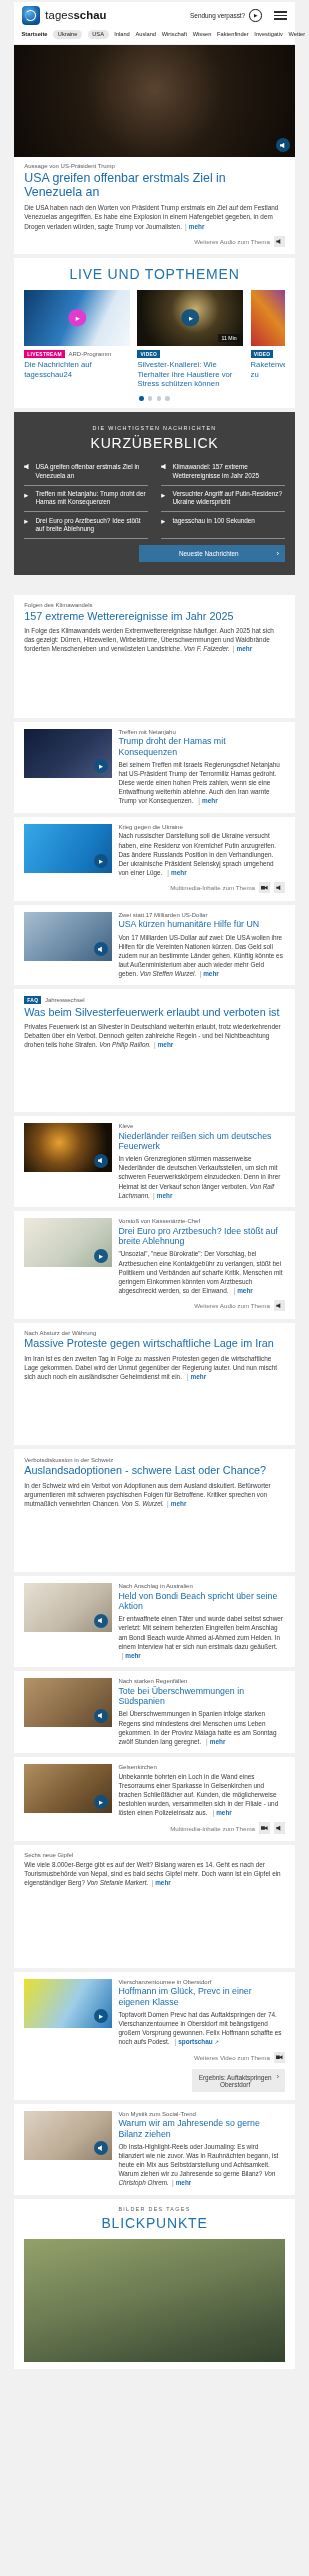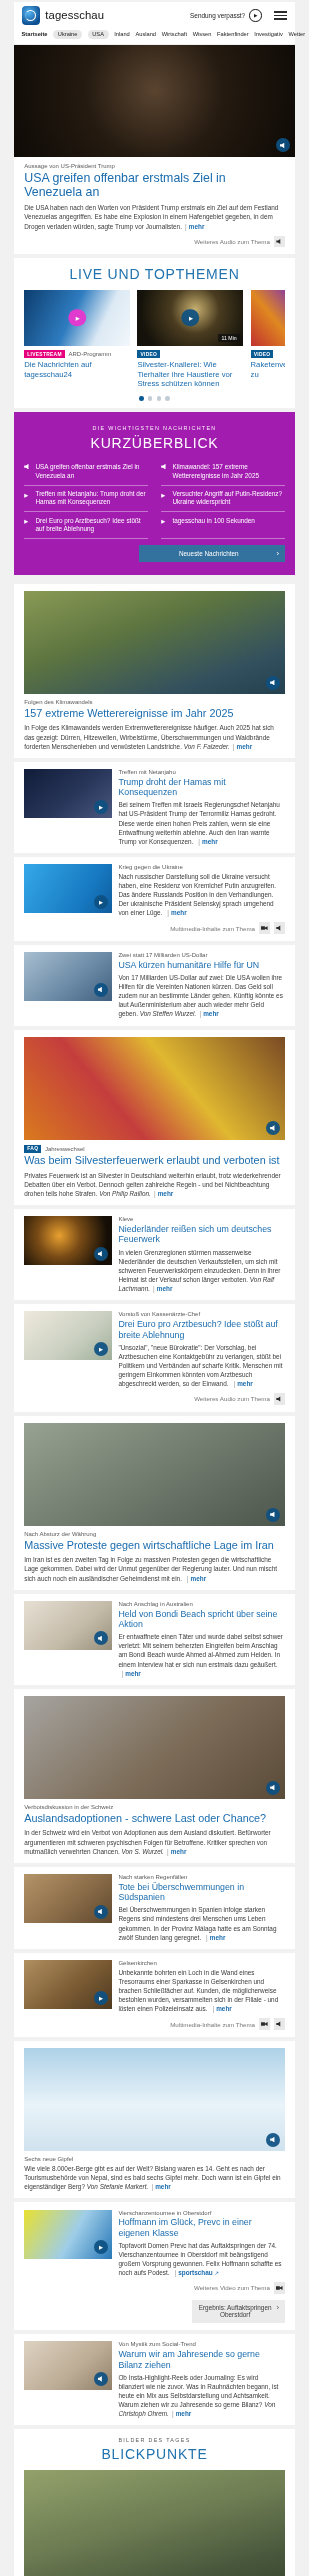--- a/index.html
+++ b/index.html
@@ -2,31 +2,31 @@
 <html lang="de" style="font-size:8.2px"><head>
 <meta charset="utf-8">
 <style>
   *{box-sizing:border-box}
   html,body{margin:0;padding:0}
   body{width:309px;height:4067px;overflow:hidden;background:#f1f1f1;
        font-family:"Liberation Sans",sans-serif;color:#333}
   .col{padding:2.1px 14.4px 0}
   .card{background:#fff;margin-bottom:4.1px;padding:7.2px 9.8px}
   .card.np{padding:0}
-  .bluecard{background:#a21caf;color:#fff;margin-bottom:9px;padding:13.4px 9.8px}
+  .bluecard{background:#404040;color:#fff;margin-bottom:20px;padding:13.4px 9.8px}
   h1,h2,h3,p{margin:0;font-weight:400}
   a{text-decoration:none}
   
   .topbar{display:flex;align-items:center;padding:4.1px 7.2px 3.1px;gap:5.2px}
   .logo{width:18.5px;height:18.5px;border-radius:4.1px;flex:0 0 18.5px;
         background:radial-gradient(circle at 38% 35%,#57b6f2,#0c4f92 72%);position:relative}
   .logo::after{content:"";position:absolute;inset:3.6px;border-radius:50%;
         border:1.5px solid #fff;border-left-color:rgba(255,255,255,.25)}
   .brand{font-size:11.3px;color:#141414;letter-spacing:0.1px}
-  .brand b{font-weight:400}
+  .brand b{font-weight:700}
   .missed{margin-left:auto;display:flex;align-items:center;gap:4.1px;font-size:6.4px;color:#222}
   .pring{width:12.4px;height:12.4px;border:1px solid #1d1d1d;border-radius:50%;
          display:inline-flex;align-items:center;justify-content:center}
   .pring::before{content:"▶";font-size:4.6px;color:#1d1d1d;margin-left:0.5px}
   .burger{width:13.4px;height:8.2px;margin-left:7.2px;display:flex;flex-direction:column;justify-content:space-between;cursor:pointer}
   .burger i{height:1.3px;background:#2b2b2b;display:block}
   .navrow{display:flex;align-items:center;gap:5.7px;padding:2.1px 7.2px 5.2px;border-bottom:0.5px solid #eee;
           font-size:5.7px;color:#222;white-space:nowrap}
   .nitem{cursor:pointer}
   .nitem.active{font-weight:700}
@@ -112,21 +112,21 @@
   .kitem{display:flex;gap:4.6px;padding:4.6px 0;border-bottom:0.5px solid rgba(255,255,255,.4);
          font-size:6.4px;line-height:1.3;color:#fff;cursor:pointer}
   .ki{flex:0 0 6.7px;margin-top:0.5px}
   .ki.play::before{content:"▶";font-size:5.2px;color:#fff}
   .ki.audio::before{content:"";display:block;width:6.2px;height:5.7px;background:#fff;
        clip-path:polygon(0 30%,30% 30%,70% 0,70% 100%,30% 70%,0 70%)}
   .bluebtn{background:#33719e;color:#fff;font-size:6.4px;display:inline-block;width:56%;
         padding:4.6px 12.4px 4.6px 6.2px;text-align:center;position:relative;cursor:pointer}
   .bluebtn::after{content:"›";position:absolute;right:5.7px;top:3.1px;font-size:7.7px;color:#fff}
   
-  .story{display:flex;flex-direction:column}
+  .story{display:flex;flex-direction:row}
   .story .simg{height:103px;margin-bottom:5.2px}
   .story.side{flex-direction:row}
   .story.side .simg{flex:0 0 88px;width:88px;height:49px;margin:0 6.2px 0 0}
   .stitlebig{font-size:10.8px;line-height:1.2;color:#1a6cae;margin:1px 0 3.6px}
   .story.side .stitlebig{font-size:8.8px;margin:0.5px 0 2.6px}
   
   .bpimg{height:123px}
   .cl3{display:-webkit-box;-webkit-line-clamp:3;-webkit-box-orient:vertical;overflow:hidden}
 </style>
 </head>
@@ -344,42 +344,42 @@
           <span class="ovl audio"></span>
         </div>
         <div class="sbody">
           <div class="kickrow">
             <span class="topline">Nach Absturz der Währung</span>
           </div>
           <h2 class="stitlebig">Massive Proteste gegen wirtschaftliche Lage im Iran</h2>
           <p class="teaser"><span>Im Iran ist es den zweiten Tag in Folge zu massiven Protesten gegen die wirtschaftliche Lage gekommen. Dabei wird der Unmut gegenüber der Regierung lauter. Und nun mischt sich auch noch ein ausländischer Geheimdienst mit ein.</span> <span class="pipe">|</span><a class="more">mehr</a></p>
         </div>
       </article>
+      <article class="card story">
+        <div class="simg ph ph-domino">
+          <span class="ovl audio"></span>
+        </div>
+        <div class="sbody">
+          <div class="kickrow">
+            <span class="topline">Verbotsdiskussion in der Schweiz</span>
+          </div>
+          <h2 class="stitlebig">Auslandsadoptionen - schwere Last oder Chance?</h2>
+          <p class="teaser"><span>In der Schweiz wird ein Verbot von Adoptionen aus dem Ausland diskutiert. Befürworter argumentieren mit schweren psychischen Folgen für Betroffene. Kritiker sprechen von mutmaßlich verwehrten Chancen.</span> <i class="byl">Von S. Wurzel.</i><span class="pipe">|</span><a class="more">mehr</a></p>
+        </div>
+      </article>
       <article class="card story side">
         <div class="simg ph ph-hospital">
           <span class="ovl audio"></span>
         </div>
         <div class="sbody">
           <div class="kickrow">
             <span class="topline">Nach Anschlag in Australien</span>
           </div>
           <h2 class="stitlebig">Held von Bondi Beach spricht über seine Aktion</h2>
           <p class="teaser"><span>Er entwaffnete einen Täter und wurde dabei selbst schwer verletzt: Mit seinem beherzten Eingreifen beim Anschlag am Bondi Beach wurde Ahmed al-Ahmed zum Helden. In einem Interview hat er sich nun erstmals dazu geäußert.</span> <span class="pipe">|</span><a class="more">mehr</a></p>
-        </div>
-      </article>
-      <article class="card story">
-        <div class="simg ph ph-domino">
-          <span class="ovl audio"></span>
-        </div>
-        <div class="sbody">
-          <div class="kickrow">
-            <span class="topline">Verbotsdiskussion in der Schweiz</span>
-          </div>
-          <h2 class="stitlebig">Auslandsadoptionen - schwere Last oder Chance?</h2>
-          <p class="teaser"><span>In der Schweiz wird ein Verbot von Adoptionen aus dem Ausland diskutiert. Befürworter argumentieren mit schweren psychischen Folgen für Betroffene. Kritiker sprechen von mutmaßlich verwehrten Chancen.</span> <i class="byl">Von S. Wurzel.</i><span class="pipe">|</span><a class="more">mehr</a></p>
         </div>
       </article>
       <article class="card story side">
         <div class="simg ph ph-spain">
           <span class="ovl audio"></span>
         </div>
         <div class="sbody">
           <div class="kickrow">
             <span class="topline">Nach starken Regenfällen</span>
           </div>

